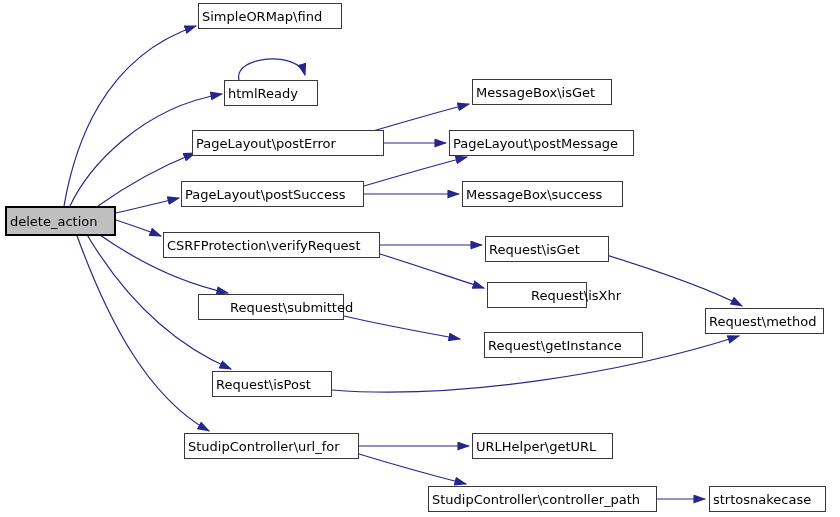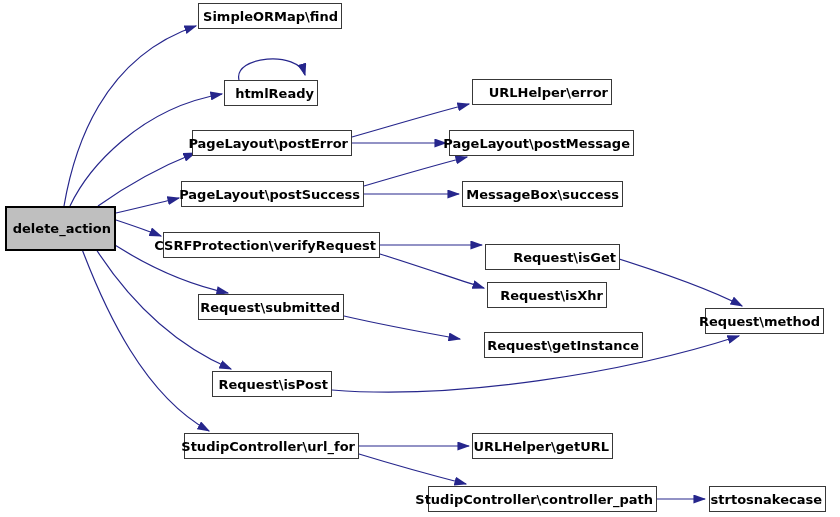--- a/index.html
+++ b/index.html
@@ -28,26 +28,25 @@
     stroke-width: 1.2;
   }
   .node {
     position: absolute;
     box-sizing: border-box;
     background: var(--node-fill, #ffffff);
     border: 1px solid var(--node-border, #383838);
     color: var(--text-color, #000000);
     display: flex;
     align-items: center;
-    justify-content: flex-end;
+    justify-content: flex-start;
     font-size: 13px;
     line-height: 1;
     white-space: nowrap;
     cursor: pointer;
-    font-weight: bold;
   }
   .node.highlight {
     background: var(--highlight-fill, #bfbfbf);
     border: 2px solid #000000;
     cursor: default;
   }
   .node span {
     display: block;
     padding: 0 3px;
   }
@@ -80,60 +79,60 @@
         <path d="M 380,254 C 415,265 450,277 484,288" class="edge" marker-end="url(#arrowhead)"></path>
         <path d="M 600,253 C 655,270 708,288 742,306" class="edge" marker-end="url(#arrowhead)"></path>
         <path d="M 344,316 C 383,325 421,332 460,339" class="edge" marker-end="url(#arrowhead)"></path>
         <path d="M 332,390 C 455,400 625,373 739,336" class="edge" marker-end="url(#arrowhead)"></path>
         <path d="M 359,446 L 469,446" class="edge" marker-end="url(#arrowhead)"></path>
         <path d="M 359,454 C 395,465 431,475 466,484" class="edge" marker-end="url(#arrowhead)"></path>
         <path d="M 657,499 L 705,499" class="edge" marker-end="url(#arrowhead)"></path>
       </g>
   </svg>
   <div id="nodes">
-      <div class="node highlight" style="left: 5px; top: 206px; width: 111px; height: 45px;">
+      <div class="node highlight" style="left: 5px; top: 206px; width: 111px; height: 30px;">
         <span>delete_action</span>
       </div>
       <div class="node" style="left: 198px; top: 3px; width: 144px; height: 26px;">
         <span>SimpleORMap\find</span>
       </div>
       <div class="node" style="left: 224px; top: 80px; width: 94px; height: 26px;">
         <span>htmlReady</span>
       </div>
-      <div class="node" style="left: 192px; top: 130px; width: 160px; height: 26px;">
+      <div class="node" style="left: 192px; top: 130px; width: 192px; height: 26px;">
         <span>PageLayout\postError</span>
       </div>
       <div class="node" style="left: 181px; top: 181px; width: 183px; height: 26px;">
         <span>PageLayout\postSuccess</span>
       </div>
       <div class="node" style="left: 163px; top: 232px; width: 217px; height: 26px;">
         <span>CSRFProtection\verifyRequest</span>
       </div>
       <div class="node" style="left: 198px; top: 294px; width: 146px; height: 26px; padding-left: 28px;">
         <span>Request\submitted</span>
       </div>
       <div class="node" style="left: 212px; top: 371px; width: 120px; height: 26px;">
         <span>Request\isPost</span>
       </div>
       <div class="node" style="left: 184px; top: 433px; width: 175px; height: 26px;">
         <span>StudipController\url_for</span>
       </div>
       <div class="node" style="left: 472px; top: 79px; width: 140px; height: 26px;">
-        <span>URLHelper\error</span>
+        <span>MessageBox\isGet</span>
       </div>
       <div class="node" style="left: 449px; top: 130px; width: 185px; height: 26px;">
         <span>PageLayout\postMessage</span>
       </div>
       <div class="node" style="left: 462px; top: 181px; width: 161px; height: 26px;">
         <span>MessageBox\success</span>
       </div>
-      <div class="node" style="left: 485px; top: 244px; width: 135px; height: 26px;">
+      <div class="node" style="left: 485px; top: 236px; width: 124px; height: 26px;">
         <span>Request\isGet</span>
       </div>
-      <div class="node" style="left: 487px; top: 282px; width: 120px; height: 26px;">
+      <div class="node" style="left: 487px; top: 282px; width: 100px; height: 26px; padding-left: 40px;">
         <span>Request\isXhr</span>
       </div>
       <div class="node" style="left: 484px; top: 332px; width: 159px; height: 26px;">
         <span>Request\getInstance</span>
       </div>
       <div class="node" style="left: 705px; top: 308px; width: 119px; height: 26px;">
         <span>Request\method</span>
       </div>
       <div class="node" style="left: 472px; top: 433px; width: 141px; height: 26px;">
         <span>URLHelper\getURL</span>

